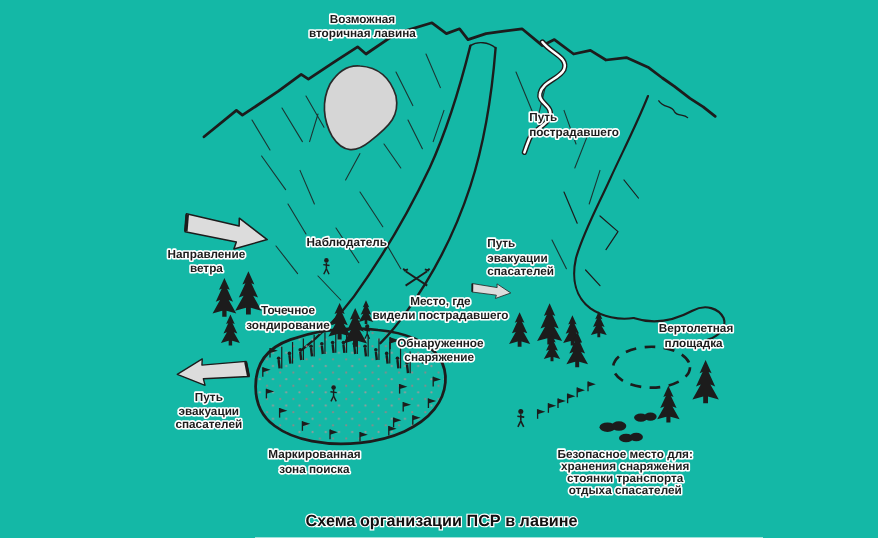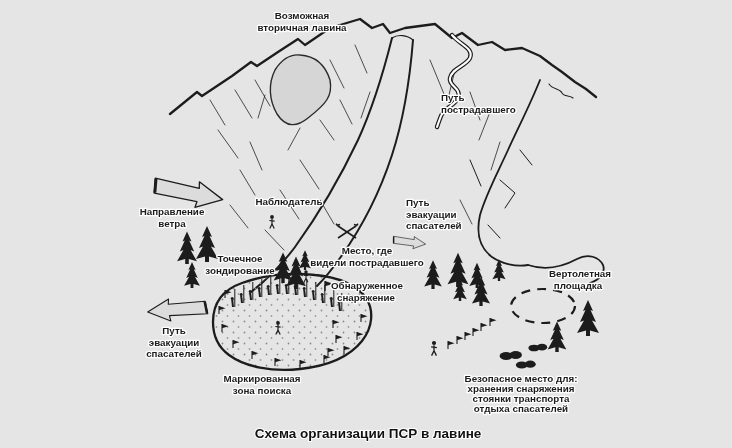--- a/index.html
+++ b/index.html
@@ -1,16 +1,16 @@
 <!DOCTYPE html>
 <html><head>
 <meta charset="utf-8">
 <style>
   html,body{margin:0;padding:0;background:#fff;}
-  .stage{position:relative;width:732px;height:448px;background:#e5e5e5;overflow:hidden;
+  .stage{position:relative;width:732px;height:448px;background:#14b8a6;overflow:hidden;
          font-family:"Liberation Sans",sans-serif;}
   svg{position:absolute;left:0;top:0;}
   .lbl{font-family:"Liberation Sans",sans-serif;font-size:9.8px;font-weight:700;fill:#1c1c1c;
        paint-order:stroke;stroke:#ffffff;stroke-width:2.6px;stroke-linejoin:round;}
   .ttl{font-family:"Liberation Sans",sans-serif;font-size:13.5px;font-weight:700;fill:#111;
        paint-order:stroke;stroke:#ffffff;stroke-width:2px;}
   .ink{stroke:#1c1c1c;fill:none;stroke-linecap:round;stroke-linejoin:round;}
 </style>
 </head>
 <body>

